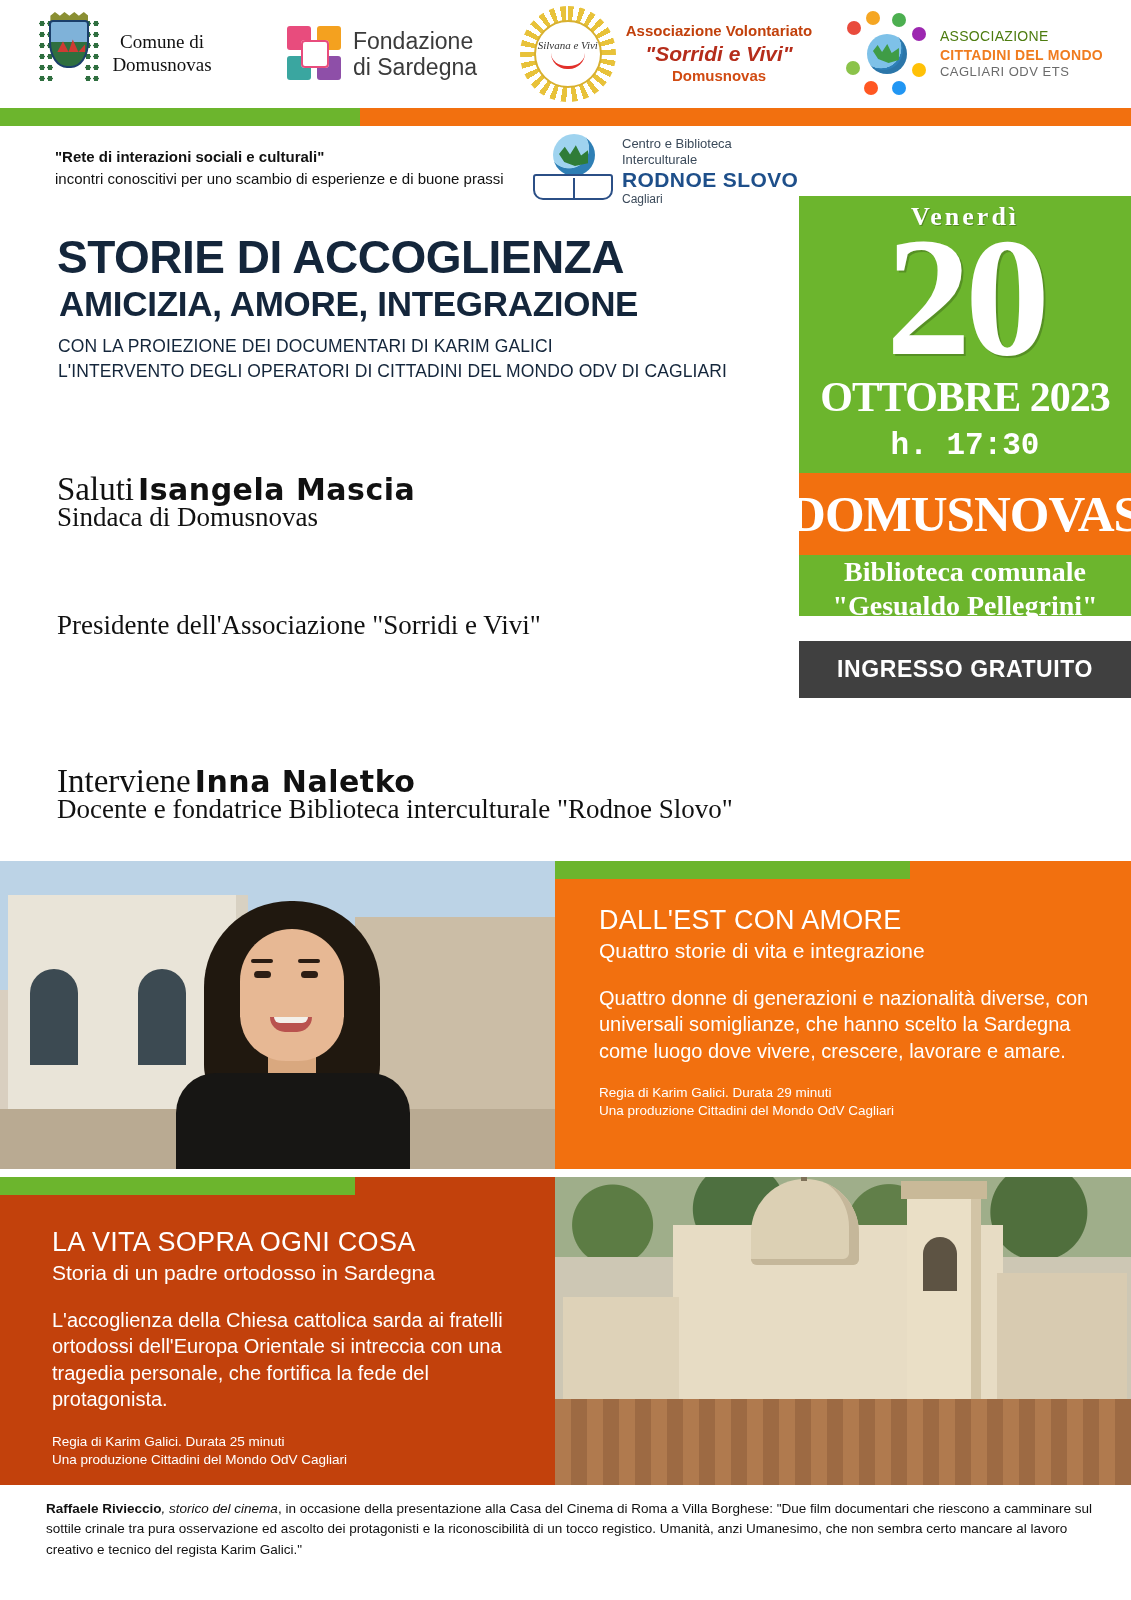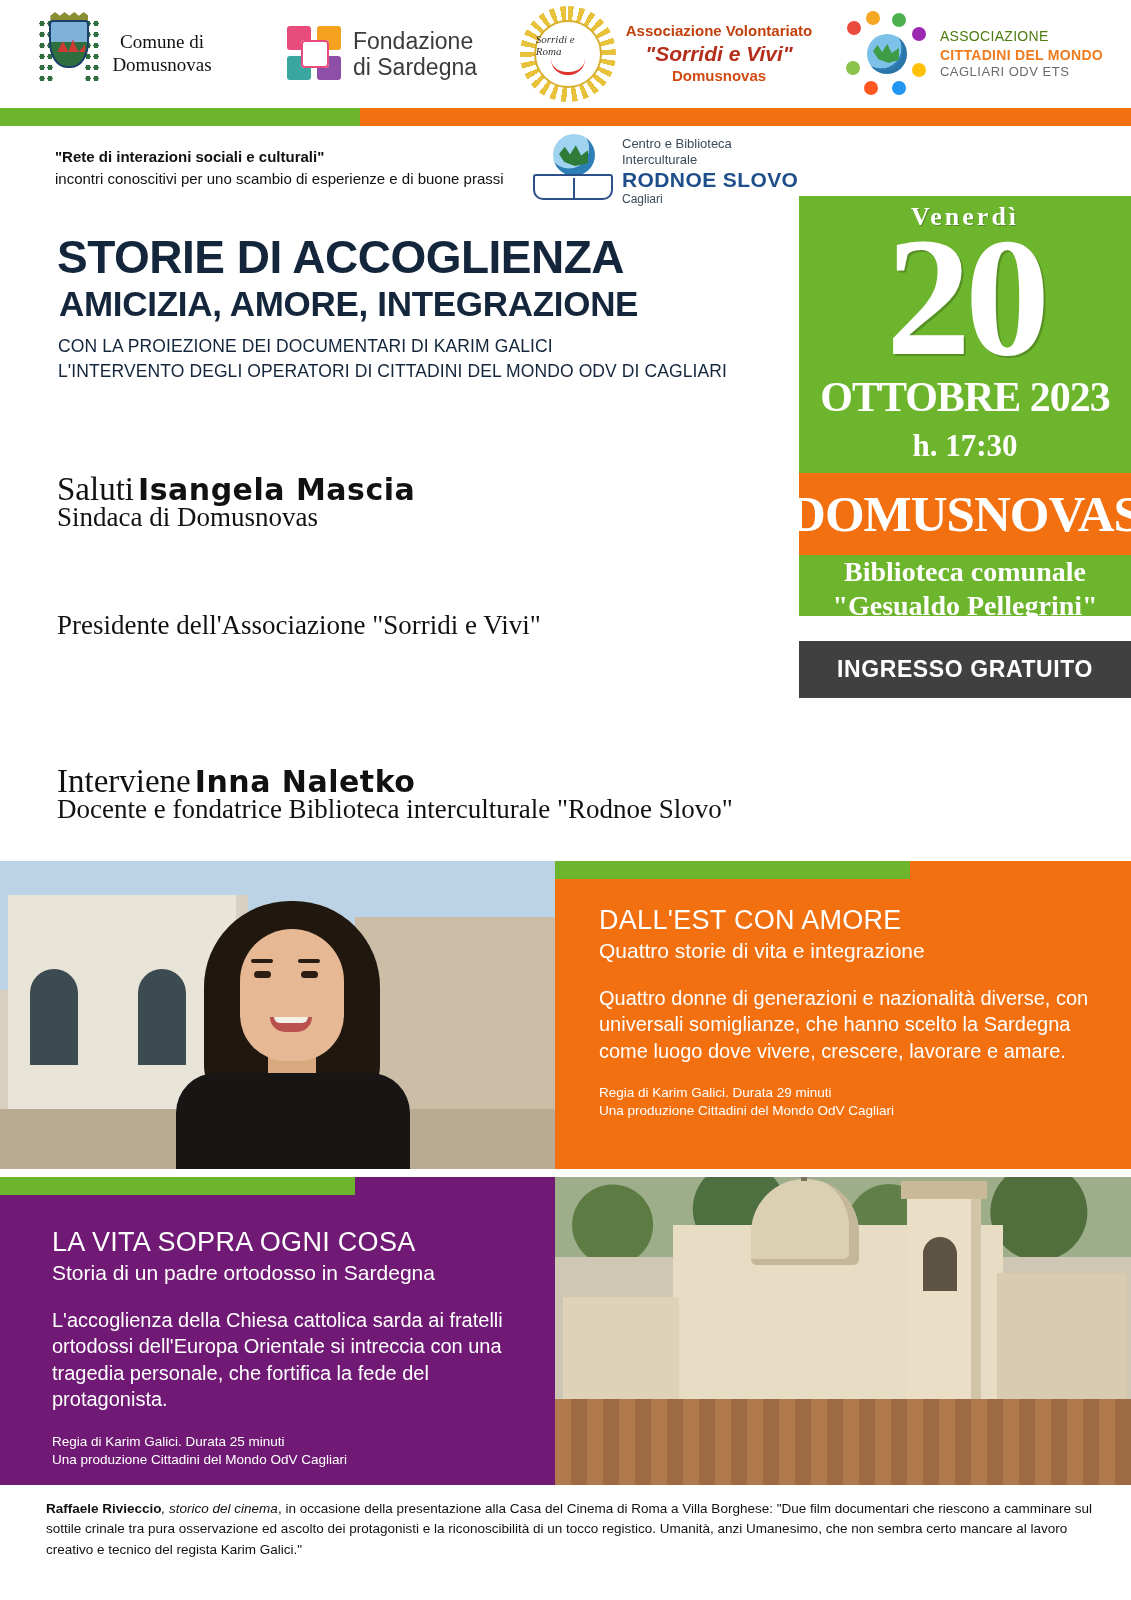--- a/index.html
+++ b/index.html
@@ -239,21 +239,21 @@
   }
   .dp-month {
     position: absolute; width: 100%; top: 177px;
     text-align: center; color: #ffffff;
     font-family: "Liberation Serif", serif; font-weight: bold;
     font-size: 42px; letter-spacing: -1px;
   }
   .dp-time {
     position: absolute; width: 100%; top: 232px;
     text-align: center; color: #ffffff;
-    font-family: Liberation Serif, serif; font-weight: bold;
+    font-family: Liberation Mono, monospace; font-weight: bold;
     font-size: 31px;
   }
   .dp-city {
     position: absolute; left: 0; top: 277px; width: 332px; height: 82px;
     background: #f2700f;
     display: flex; align-items: center; justify-content: center;
   }
   .dp-city span {
     color: #ffffff; font-family: "Liberation Serif", serif; font-weight: bold;
     font-size: 51px; letter-spacing: -1px;
@@ -344,21 +344,21 @@
   }
   .text1 .topbar { position: absolute; left: 0; top: 0; width: 355px; height: 18px; background: #6cb52d; }
   .text1 .inner { padding: 44px 40px 0 44px; }
   .t-title { font-size: 27px; letter-spacing: .3px; }
   .t-sub { font-size: 21px; margin-top: 3px; }
   .t-body { font-size: 20px; line-height: 1.32; margin-top: 22px; }
   .t-credit { font-size: 13.5px; line-height: 1.35; margin-top: 20px; }
 
   
   .text2 {
-    width: 555px; height: 308px; background: #701a75; position: relative; color: #ffffff;
+    width: 555px; height: 308px; background: #c2410c; position: relative; color: #ffffff;
   }
   .text2 .topbar { position: absolute; left: 0; top: 0; width: 355px; height: 18px; background: #6cb52d; }
   .text2 .inner { padding: 50px 34px 0 52px; }
 
   .photo2 {
     width: 576px; height: 308px; position: relative; overflow: hidden;
     background: linear-gradient(#c9d6c0 0 18%, #cdc7b4 18% 100%);
   }
   .photo2 .trees {
     position: absolute; left: 0; top: 0; width: 100%; height: 80px;
@@ -441,21 +441,21 @@
     <div class="fond-label">
       <div>Fondazione</div>
       <div>di Sardegna</div>
     </div>
   </div>
 
   <div class="logo-cell c3">
     <div class="sun-logo">
       <div class="rays"></div>
       <div class="core">
-        <div class="w1">Sorridi e Roma</div>
+        <div class="w1">Silvana e Vivi</div>
         <div class="smile"></div>
       </div>
     </div>
     <div class="assoc-text">
       <div class="l1">Associazione Volontariato</div>
       <div class="l2">"Sorridi e Vivi"</div>
       <div class="l3">Domusnovas</div>
     </div>
   </div>
 

